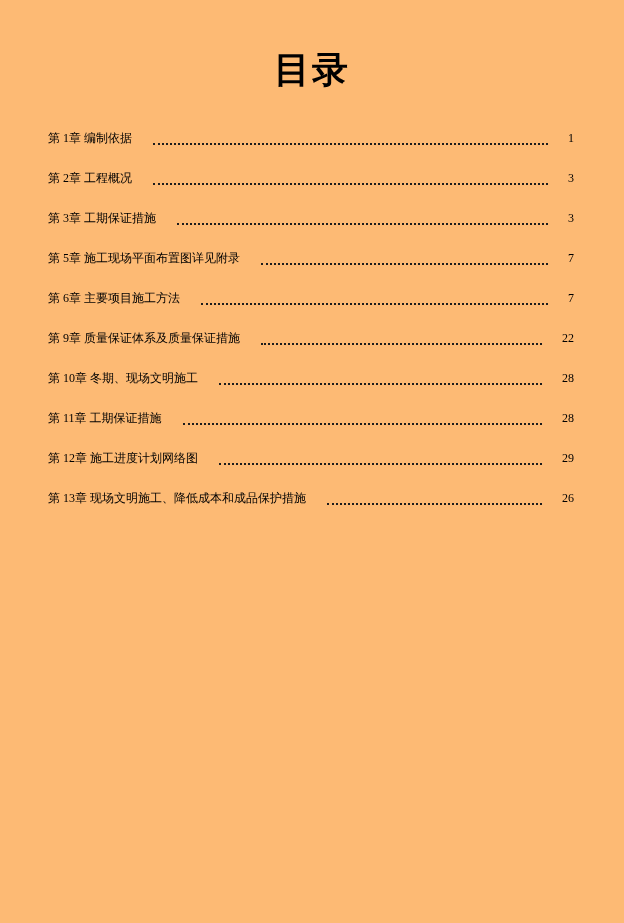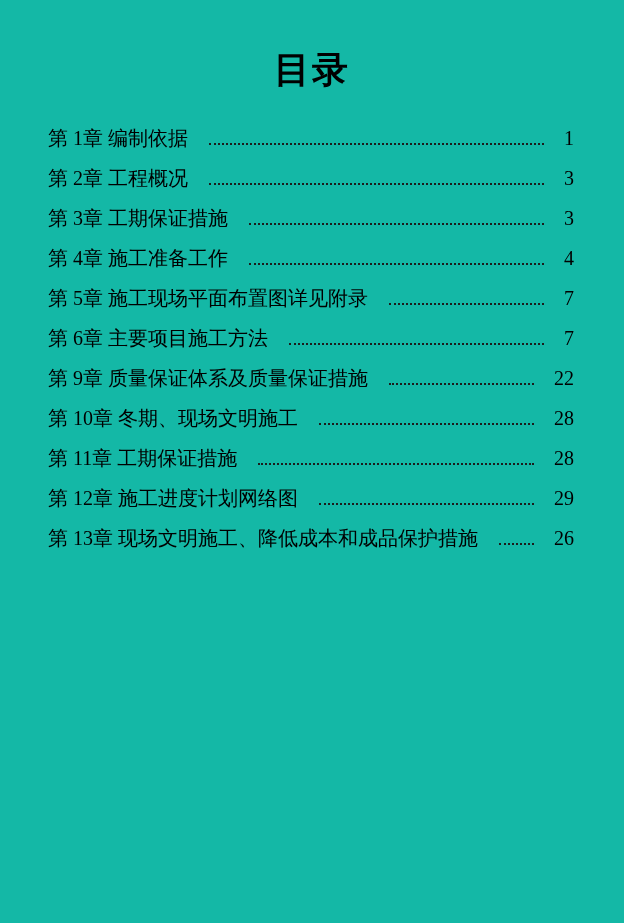--- a/index.html
+++ b/index.html
@@ -4,21 +4,21 @@
 <style>
   html, body {
     margin: 0;
     padding: 0;
     background: #ffffff;
   }
   .page {
     position: relative;
     width: 624px;
     height: 923px;
-    background: #14b8a6;
+    background: #fdba74;
     color: #000000;
     font-family: "Liberation Serif", "DejaVu Serif", serif;
     box-sizing: border-box;
     overflow: hidden;
   }
   .doc-title {
     margin: 0;
     padding-top: 50px;
     text-align: center;
     font-size: 36px;
@@ -27,21 +27,21 @@
     letter-spacing: 2px;
   }
   .toc {
     margin-top: 28px;
     padding: 0 50px 0 48px;
   }
   .toc-row {
     display: flex;
     align-items: center;
     height: 40px;
-    font-size: 20px;
+    font-size: 12px;
     line-height: 22px;
     cursor: pointer;
     gap: 18px;
   }
   .toc-label {
     white-space: nowrap;
     flex: none;
   }
   .toc-dots {
     flex: 1 1 auto;
@@ -74,25 +74,20 @@
     <span class="toc-dots"></span>
     <span class="toc-page">3</span>
   </div>
 
   <div class="toc-row">
     <span class="toc-label">第 3章 工期保证措施</span>
     <span class="toc-dots"></span>
     <span class="toc-page">3</span>
   </div>
 
-  <div class="toc-row">
-    <span class="toc-label">第 4章 施工准备工作</span>
-    <span class="toc-dots"></span>
-    <span class="toc-page">4</span>
-  </div>
 
   <div class="toc-row">
     <span class="toc-label">第 5章 施工现场平面布置图详见附录</span>
     <span class="toc-dots"></span>
     <span class="toc-page">7</span>
   </div>
 
   <div class="toc-row">
     <span class="toc-label">第 6章 主要项目施工方法</span>
     <span class="toc-dots"></span>

